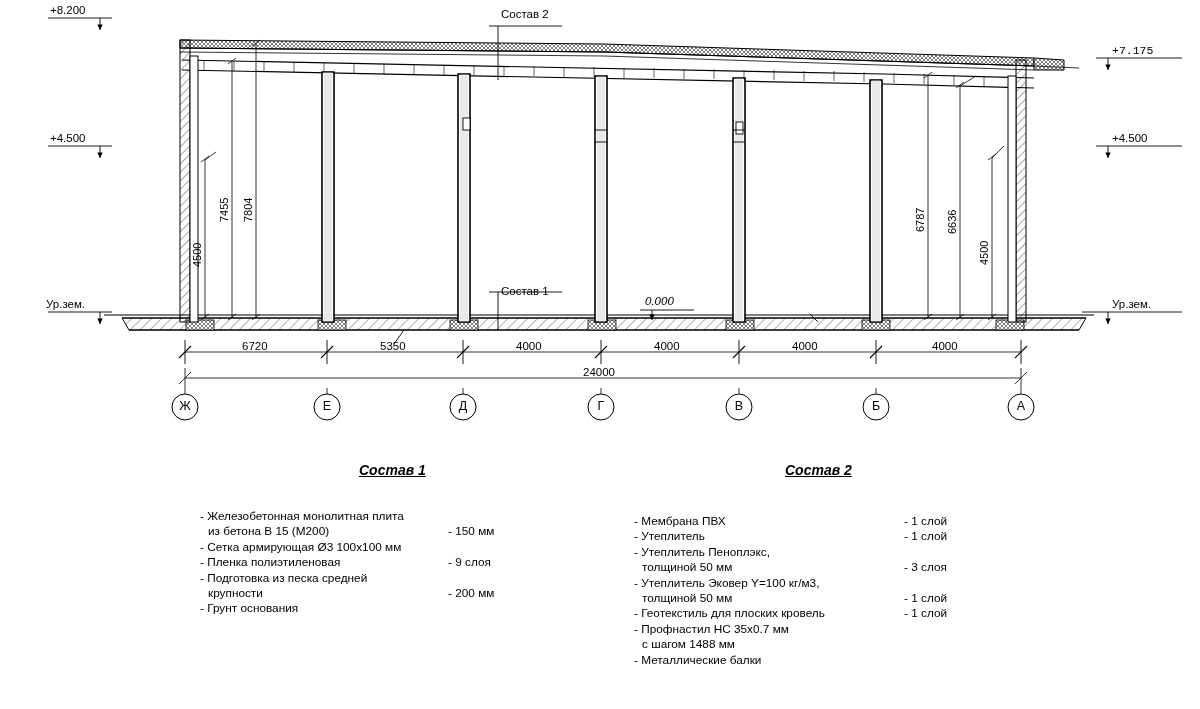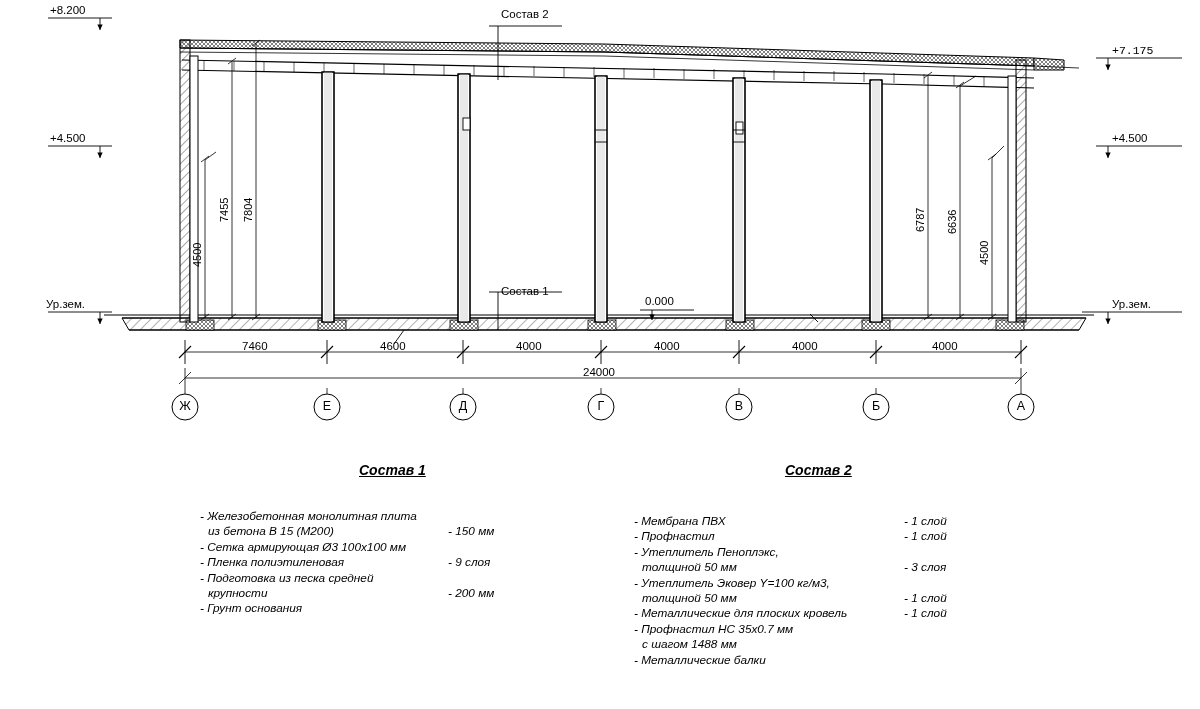--- a/index.html
+++ b/index.html
@@ -51,21 +51,20 @@
     font-size: 14px;
     font-style: italic;
     font-weight: bold;
     text-decoration: underline;
     white-space: nowrap;
   }
   .legend {
     position: absolute;
     font-size: 11.8px;
     line-height: 15.4px;
-    font-style: italic;
   }
   .legend .row {
     position: relative;
     white-space: nowrap;
   }
   .legend .val {
     position: absolute;
     left: 248px;
     white-space: nowrap;
     text-align: right;
@@ -319,35 +318,35 @@
   </svg>
 
   <div class="level-tag" style="left:46px; top:4px;">+8.200</div>
   <div class="level-tag" style="left:46px; top:132px;">+4.500</div>
   <div class="level-tag" style="left:42px; top:298px;">Ур.зем.</div>
 
   <div class="level-tag" style="left:1108px; top:44px;font-family:Liberation Mono, monospace;">+7.175</div>
   <div class="level-tag" style="left:1108px; top:132px;">+4.500</div>
   <div class="level-tag" style="left:1108px; top:298px;">Ур.зем.</div>
 
-  <div class="lbl" style="left:641px; top:295px;">0.000</div>
+  <div class="lbl" style="left:641px; top:295px;font-style:italic;">0.000</div>
 
   <div class="lbl" style="left:497px; top:8px;">Состав 2</div>
   <div class="lbl" style="left:497px; top:285px;">Состав 1</div>
 
   <div class="lbl-vert" style="left:199px; top:255px;">4500</div>
   <div class="lbl-vert" style="left:226px; top:210px;">7455</div>
   <div class="lbl-vert" style="left:250px; top:210px;">7804</div>
 
   <div class="lbl-vert" style="left:922px; top:220px;">6787</div>
   <div class="lbl-vert" style="left:954px; top:222px;">6636</div>
   <div class="lbl-vert" style="left:986px; top:253px;">4500</div>
 
-  <div class="lbl" style="left:238px; top:340px;">7460</div>
-  <div class="lbl" style="left:376px; top:340px;">4600</div>
+  <div class="lbl" style="left:238px; top:340px;">6720</div>
+  <div class="lbl" style="left:376px; top:340px;">5350</div>
   <div class="lbl" style="left:512px; top:340px;">4000</div>
   <div class="lbl" style="left:650px; top:340px;">4000</div>
   <div class="lbl" style="left:788px; top:340px;">4000</div>
   <div class="lbl" style="left:928px; top:340px;">4000</div>
 
   <div class="lbl" style="left:579px; top:366px;">24000</div>
 
   <div class="axis-letter" style="left:166px; top:399px;">Ж</div>
   <div class="axis-letter" style="left:308px; top:399px;">Е</div>
   <div class="axis-letter" style="left:444px; top:399px;">Д</div>
@@ -363,24 +362,24 @@
     <div class="row"><span>- Сетка армирующая Ø3 100х100 мм</span><span class="val"></span></div>
     <div class="row"><span>- Пленка полиэтиленовая</span><span class="val">- 9 слоя</span></div>
     <div class="row"><span>- Подготовка из песка средней</span><span class="val"></span></div>
     <div class="row"><span class="ind">крупности</span><span class="val">- 200 мм</span></div>
     <div class="row"><span>- Грунт основания</span><span class="val"></span></div>
   </div>
 
   <div class="sostav-title" style="left:781px; top:462px;">Состав 2</div>
   <div class="legend" style="left:630px; top:514px; width:380px;">
     <div class="row"><span>- Мембрана ПВХ</span><span class="val2">- 1 слой</span></div>
-    <div class="row"><span>- Профнастил</span><span class="val2">- 1 слой</span></div>
+    <div class="row"><span>- Утеплитель</span><span class="val2">- 1 слой</span></div>
     <div class="row"><span>- Утеплитель Пеноплэкс,</span><span class="val2"></span></div>
     <div class="row"><span class="ind">толщиной 50 мм</span><span class="val2">- 3 слоя</span></div>
     <div class="row"><span>- Утеплитель Эковер Y=100 кг/м3,</span><span class="val2"></span></div>
     <div class="row"><span class="ind">толщиной 50 мм</span><span class="val2">- 1 слой</span></div>
-    <div class="row"><span>- Металлические для плоских кровель</span><span class="val2">- 1 слой</span></div>
+    <div class="row"><span>- Геотекстиль для плоских кровель</span><span class="val2">- 1 слой</span></div>
     <div class="row"><span>- Профнастил НС 35х0.7 мм</span><span class="val2"></span></div>
     <div class="row"><span class="ind">с шагом 1488 мм</span><span class="val2"></span></div>
     <div class="row"><span>- Металлические балки</span><span class="val2"></span></div>
   </div>
 
 </div>
 
 </body></html>

